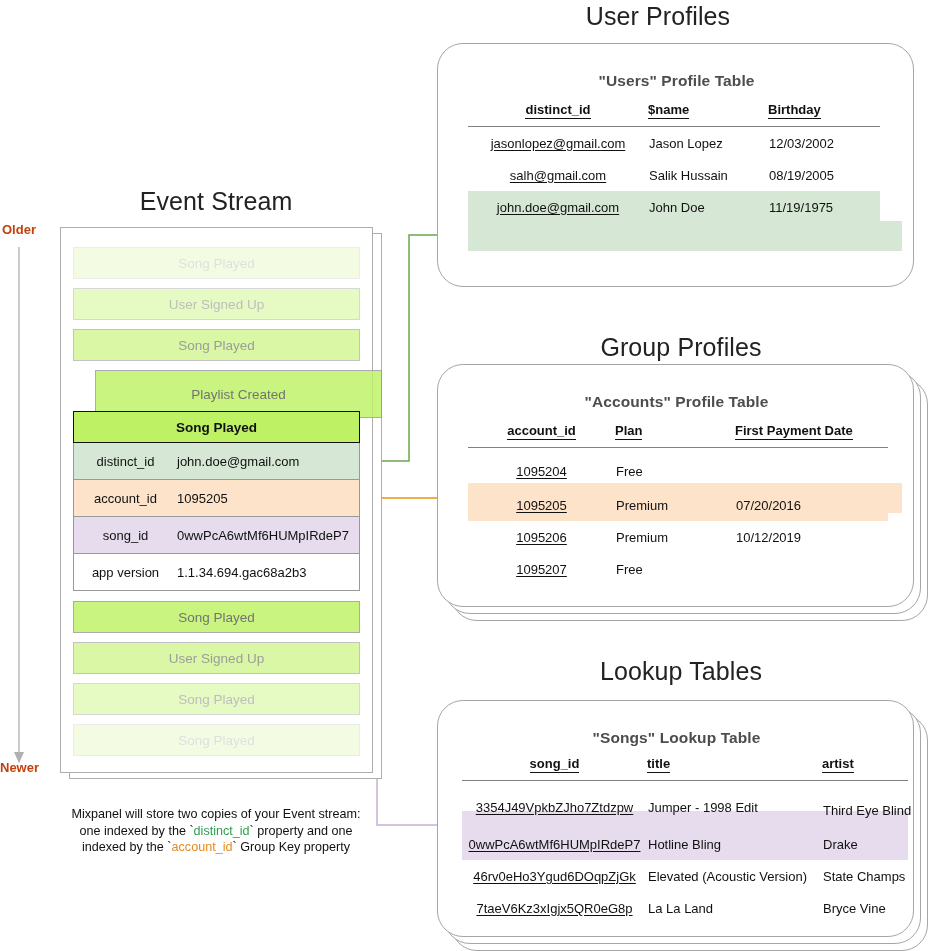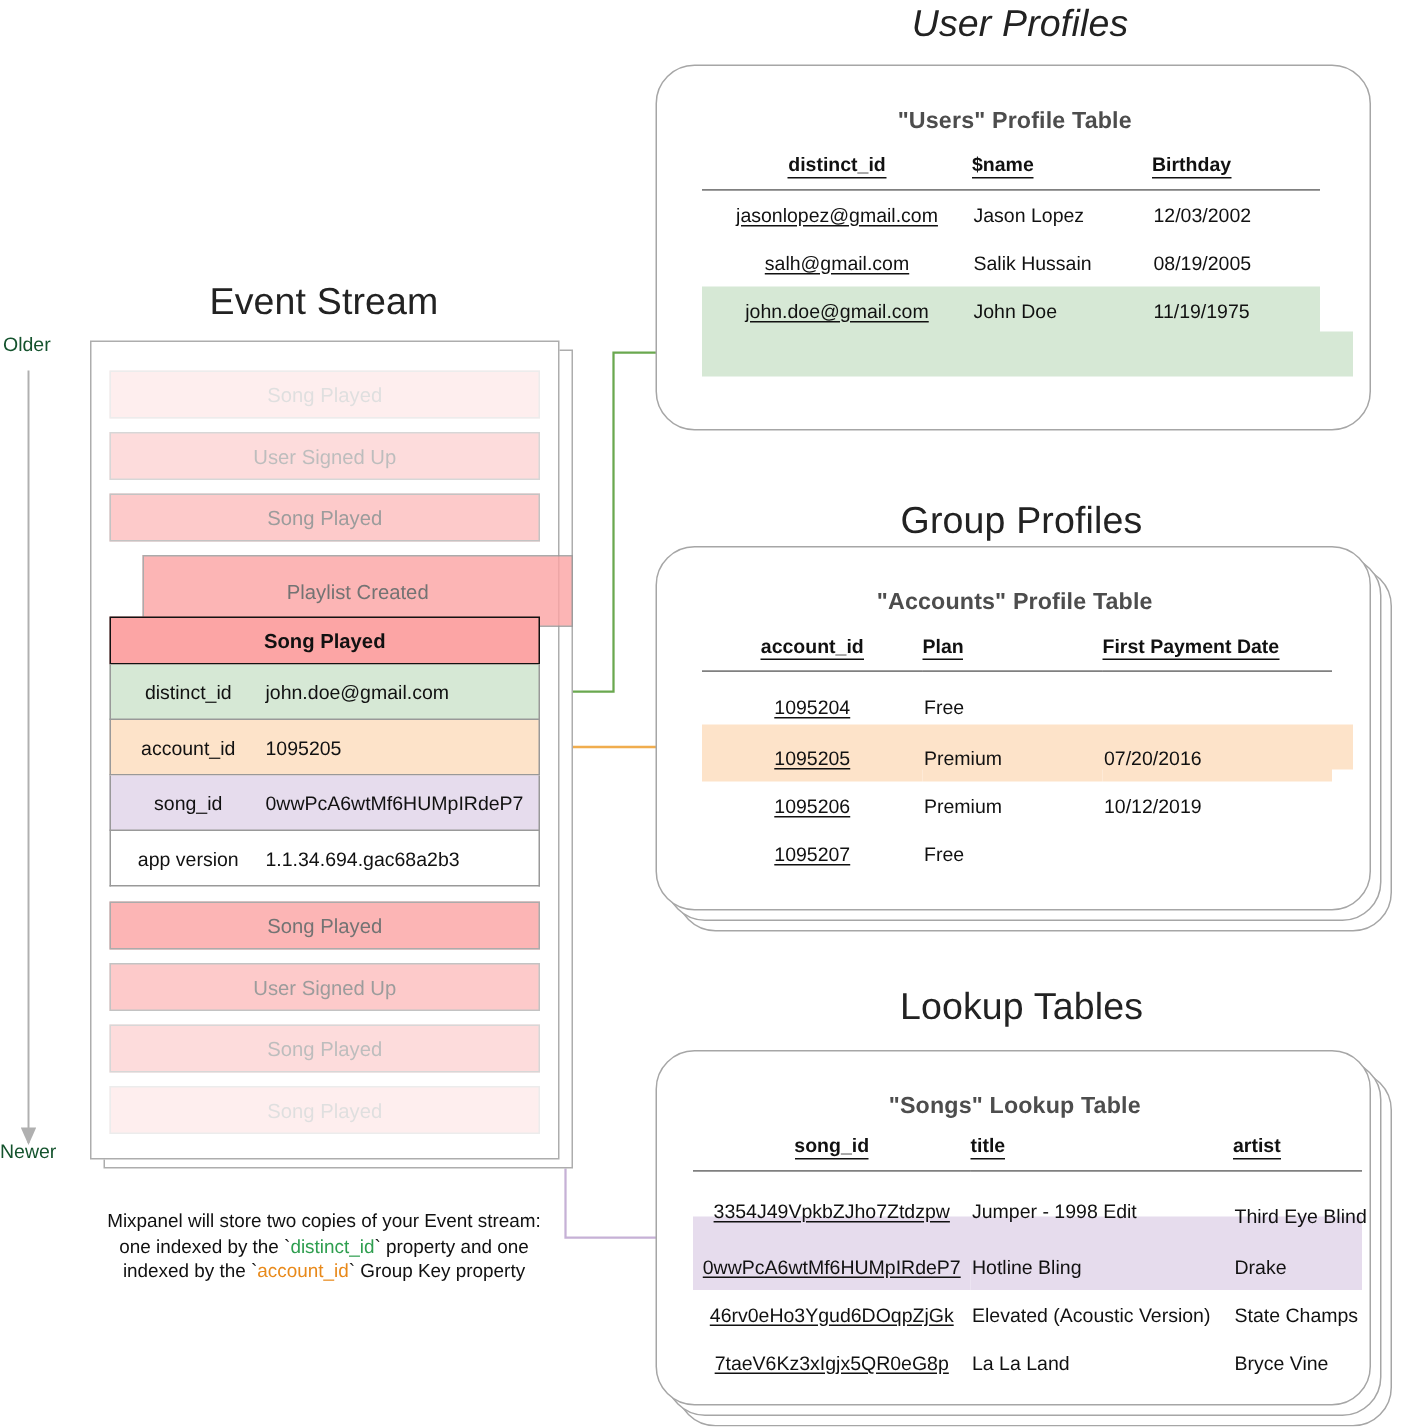--- a/index.html
+++ b/index.html
@@ -53,37 +53,37 @@
   .row-hl-orange td{background:#fde3c9;}
   .row-hl-purple td{background:#e6dced;}
   .hl-band{position:absolute;left:0;height:30px;z-index:0;}
 
   
   .es-layer{
     position:absolute;border:1.4px solid #adadad;background:#fff;box-sizing:border-box;
   }
   .ev{
     position:absolute;box-sizing:border-box;border:1.2px solid #999;
-    background:#fca5a5;display:flex;align-items:center;justify-content:center;
+    background:#bef264;display:flex;align-items:center;justify-content:center;
     font-size:13.5px;color:#555;
   }
   .ev.sel{border:1.7px solid #111;color:#111;font-weight:bold;}
   .prop{
     position:absolute;box-sizing:border-box;border:1.1px solid #999;
     border-top:none;display:flex;align-items:center;font-size:13px;color:#111;
   }
   .prop .k{width:103px;text-align:center;flex:none;}
   .prop .v{flex:1;text-align:left;}
   .prop.green{background:#d6e8d5;}
   .prop.orange{background:#fde3c9;}
   .prop.purple{background:#e6dced;}
   .prop.plain{background:#fff;}
 
   
-  .axis-label{font-size:13px;color:#14532d;white-space:nowrap;}
+  .axis-label{font-size:13px;color:#c2410c;white-space:nowrap;font-weight:bold;}
 
   
   .caption{
     font-size:12.6px;line-height:16.5px;color:#111;text-align:center;width:360px;
   }
   .caption .g{color:#2e9e4f;}
   .caption .o{color:#e8891a;}
 
   svg.ovl{position:absolute;left:0;top:0;pointer-events:none;}
 </style>
@@ -151,21 +151,21 @@
     <div class="ev" style="left: 73px; top: 683px; width: 287px; height: 32px; opacity: 0.38;">Song Played</div>
     <div class="ev" style="left: 73px; top: 724px; width: 287px; height: 32px; opacity: 0.18;">Song Played</div>
   </div>
 
 <div class="abs caption" style="left:36px;top:806px;">
   <div>Mixpanel will store two copies of your Event stream:</div>
   <div><span>one indexed by the `</span><span class="g">distinct_id</span><span>` property and one</span></div>
   <div><span>indexed by the `</span><span class="o">account_id</span><span>` Group Key property</span></div>
 </div>
 
-<div class="abs section-title" style="left:555px;top:2px;width:250px;font-style:italic;">User Profiles</div>
+<div class="abs section-title" style="left:533px;top:2px;width:250px;">User Profiles</div>
 
 <div class="card-stack" style="left:437px;top:43px;width:477px;height:244px;">
   <div class="card-face" style="width:477px;height:244px;">
     <div class="abs hl-band" style="left:30px;top:177px;width:434px;background:#d6e8d5;"></div>
     <div class="abs tbl-title" style="left:0;top:28px;width:477px;">"Users" Profile Table</div>
     <div class="abs" style="left:30px;top:58px;width:412px;z-index:2;">
       <table class="dt">
         <colgroup>
             <col style="width:180px">
             <col style="width:120px">

